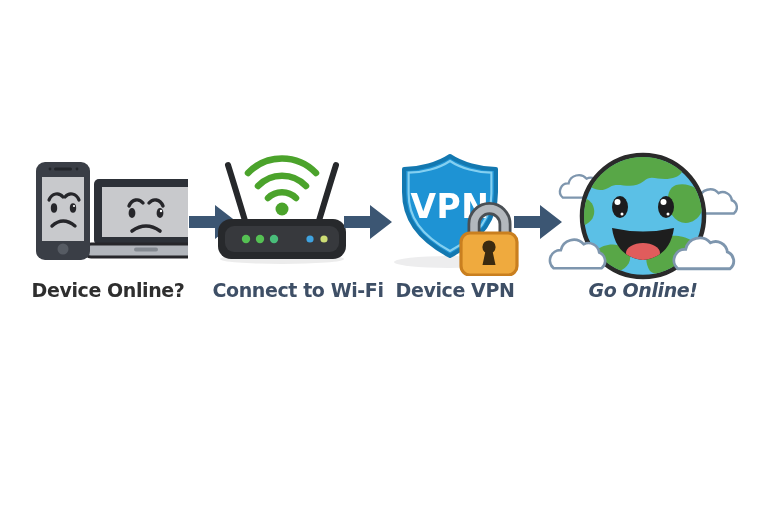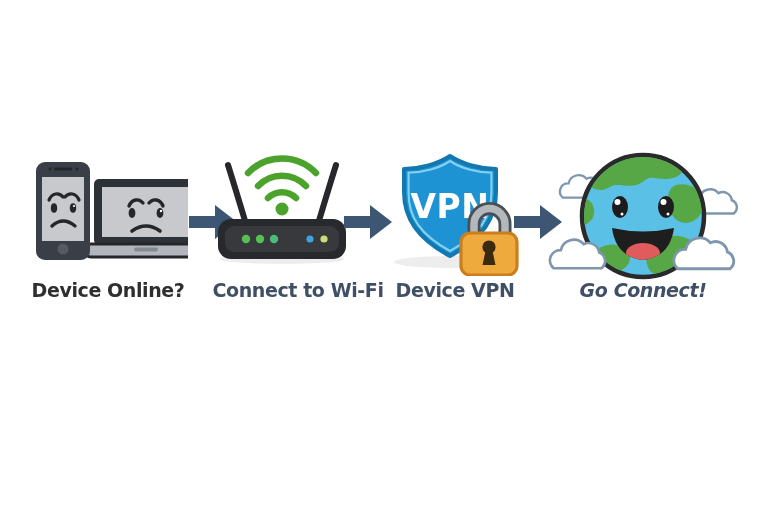--- a/index.html
+++ b/index.html
@@ -153,15 +153,15 @@
         <path d="M 64,85 Q 95,92 126,85 Q 122,114 95,117 Q 68,114 64,85 Z" fill="#1e1e1e"></path>
         <ellipse cx="95" cy="110" rx="17" ry="10" fill="#e05c5c" clip-path="url(#mouthClip)"></ellipse>
       </g>
     </g>
 
     <g fill="#ffffff" stroke="#7e96ae" stroke-width="2.2">
       <use href="#cloudShape" transform="translate(2,94) scale(1.2)"></use>
       <use href="#cloudShape" transform="translate(126,92) scale(1.3)"></use>
     </g>
   </svg>
-  <div class="step-label italic" style="left:643px;">Go Connect!</div>
+  <div class="step-label italic" style="left:643px;">Go Online!</div>
 
 </div>
 
 </body></html>

